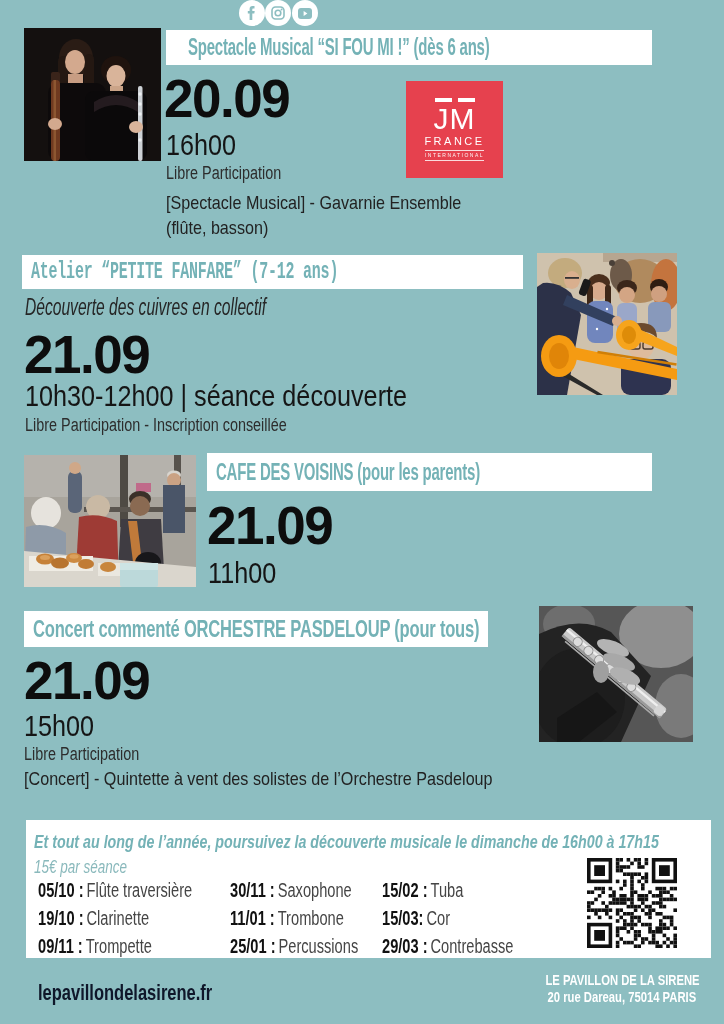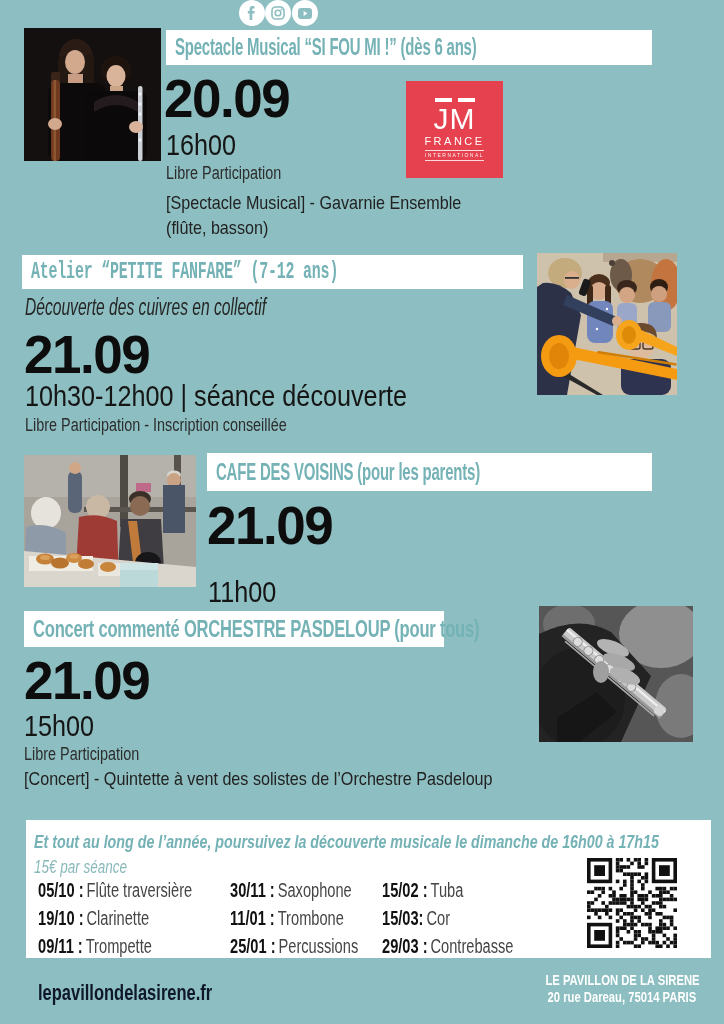--- a/index.html
+++ b/index.html
@@ -64,21 +64,21 @@
     <rect x="29.5" y="52" width="2.5" height="81" fill="#8d5731"></rect>
     <ellipse cx="31" cy="96" rx="7" ry="6" fill="#d3a98e"></ellipse>
     <rect x="114" y="58" width="4.5" height="75" rx="2" fill="#cdd1d5"></rect>
     <circle cx="116" cy="66" r="1.7" fill="#eceff1"></circle>
       <circle cx="116" cy="76" r="1.7" fill="#eceff1"></circle>
     <circle cx="116" cy="86" r="1.7" fill="#eceff1"></circle>
       <circle cx="116" cy="112" r="1.7" fill="#eceff1"></circle>
     <ellipse cx="112" cy="99" rx="7" ry="6" fill="#d9b49a"></ellipse>
   </svg>
 
-  <div class="abs banner" style="left:166px;top:30px;width:486px;height:35px;">
+  <div class="abs banner" style="left:166px;top:30px;width:486px;height:35px;justify-content:flex-end;">
     <span class="banner-title cx65">Spectacle Musical “SI FOU MI !” (dès 6 ans)</span>
   </div>
 
   <div class="abs big-date" style="left:164px;top:72px;">20.09</div>
   <div class="abs big-time" style="left:166px;top:130px;">
     <span class="cx84">16h00</span>
   </div>
   <div class="abs small-print" style="left:166px;top:163px;">
     <span class="cx80">Libre Participation</span>
   </div>
@@ -189,25 +189,25 @@
     <ellipse cx="21" cy="102.5" rx="5" ry="2.5" fill="#dba05c"></ellipse>
     <ellipse cx="50" cy="101.5" rx="4.5" ry="2.2" fill="#dba05c"></ellipse>
     <rect x="96" y="112" width="38" height="20" rx="2" fill="#bcd9da"></rect>
     <rect x="96" y="108" width="38" height="7" fill="#cde4e4"></rect>
   </svg>
 
   <div class="abs banner" style="left:207px;top:453px;width:445px;height:38px;">
     <span class="banner-title cx65">CAFE DES VOISINS (pour les parents)</span>
   </div>
   <div class="abs big-date" style="left:207px;top:499px;">21.09</div>
-  <div class="abs big-time" style="left:208px;top:558px;margin-top:19px;">
+  <div class="abs big-time" style="left:208px;top:558px;">
     <span class="cx84">11h00</span>
   </div>
 
-  <div class="abs banner" style="left:24px;top:611px;width:420px;height:36px;">
+  <div class="abs banner" style="left:24px;top:611px;width:464px;height:36px;">
     <span class="banner-title cx72">Concert commenté ORCHESTRE PASDELOUP (pour tous)</span>
   </div>
 
   <svg class="abs photo" style="left:539px;top:606px;" width="154" height="136" viewBox="0 0 154 136">
     <rect width="154" height="136" fill="#565656"></rect>
     <ellipse cx="122" cy="28" rx="42" ry="34" fill="#8f8f8f"></ellipse>
     <ellipse cx="30" cy="18" rx="26" ry="20" fill="#6e6e6e"></ellipse>
     <ellipse cx="142" cy="100" rx="26" ry="32" fill="#7a7a7a"></ellipse>
     <path d="M0,28 Q40,8 72,26 L112,70 L82,136 L0,136 Z" fill="#232323"></path>
     <ellipse cx="40" cy="92" rx="46" ry="50" fill="#1d1d1d"></ellipse>

